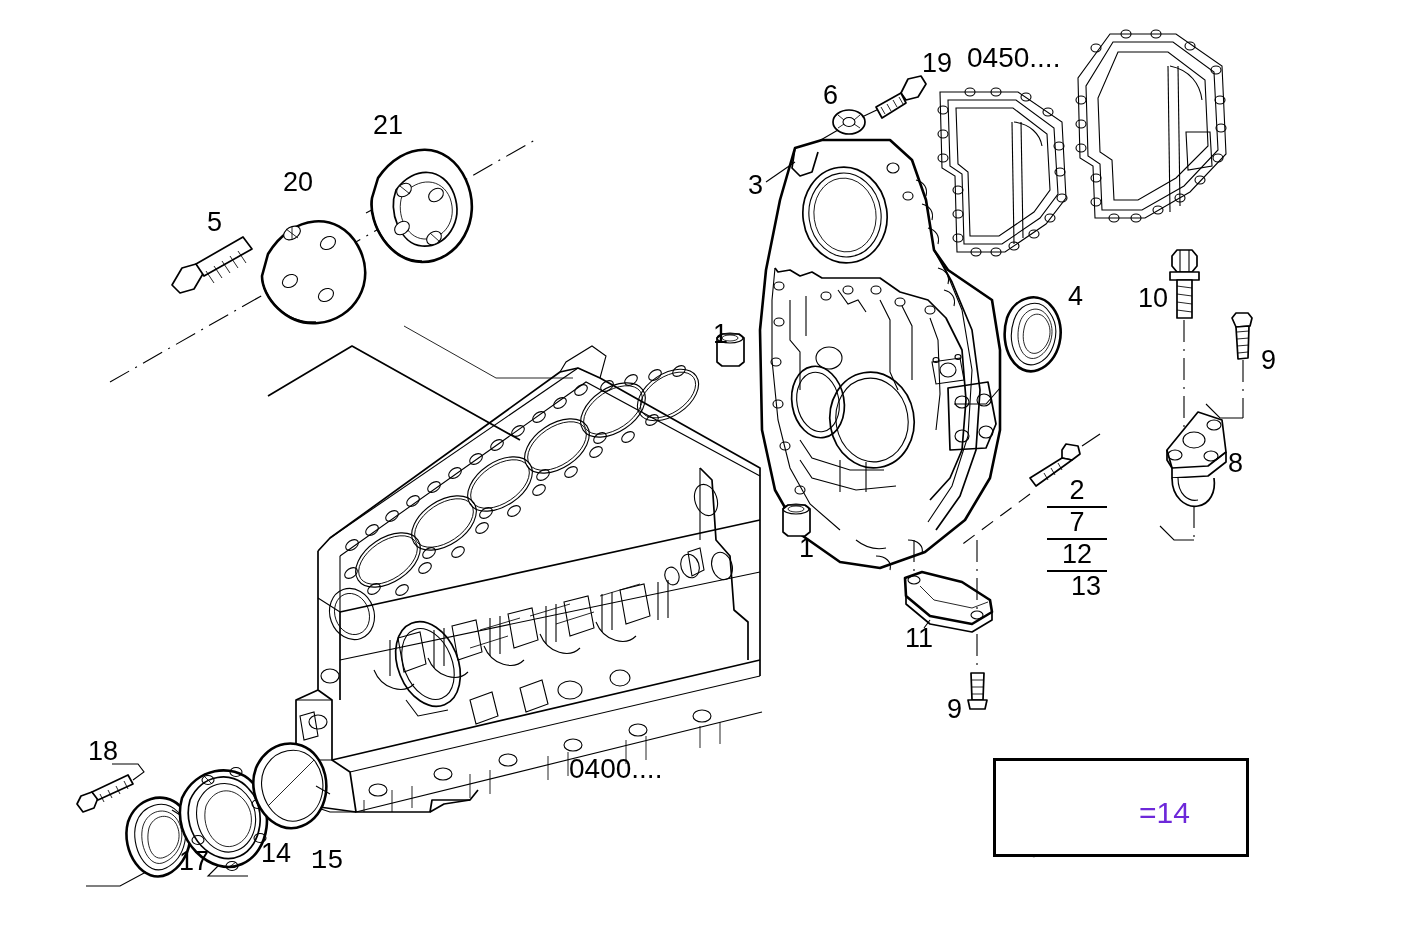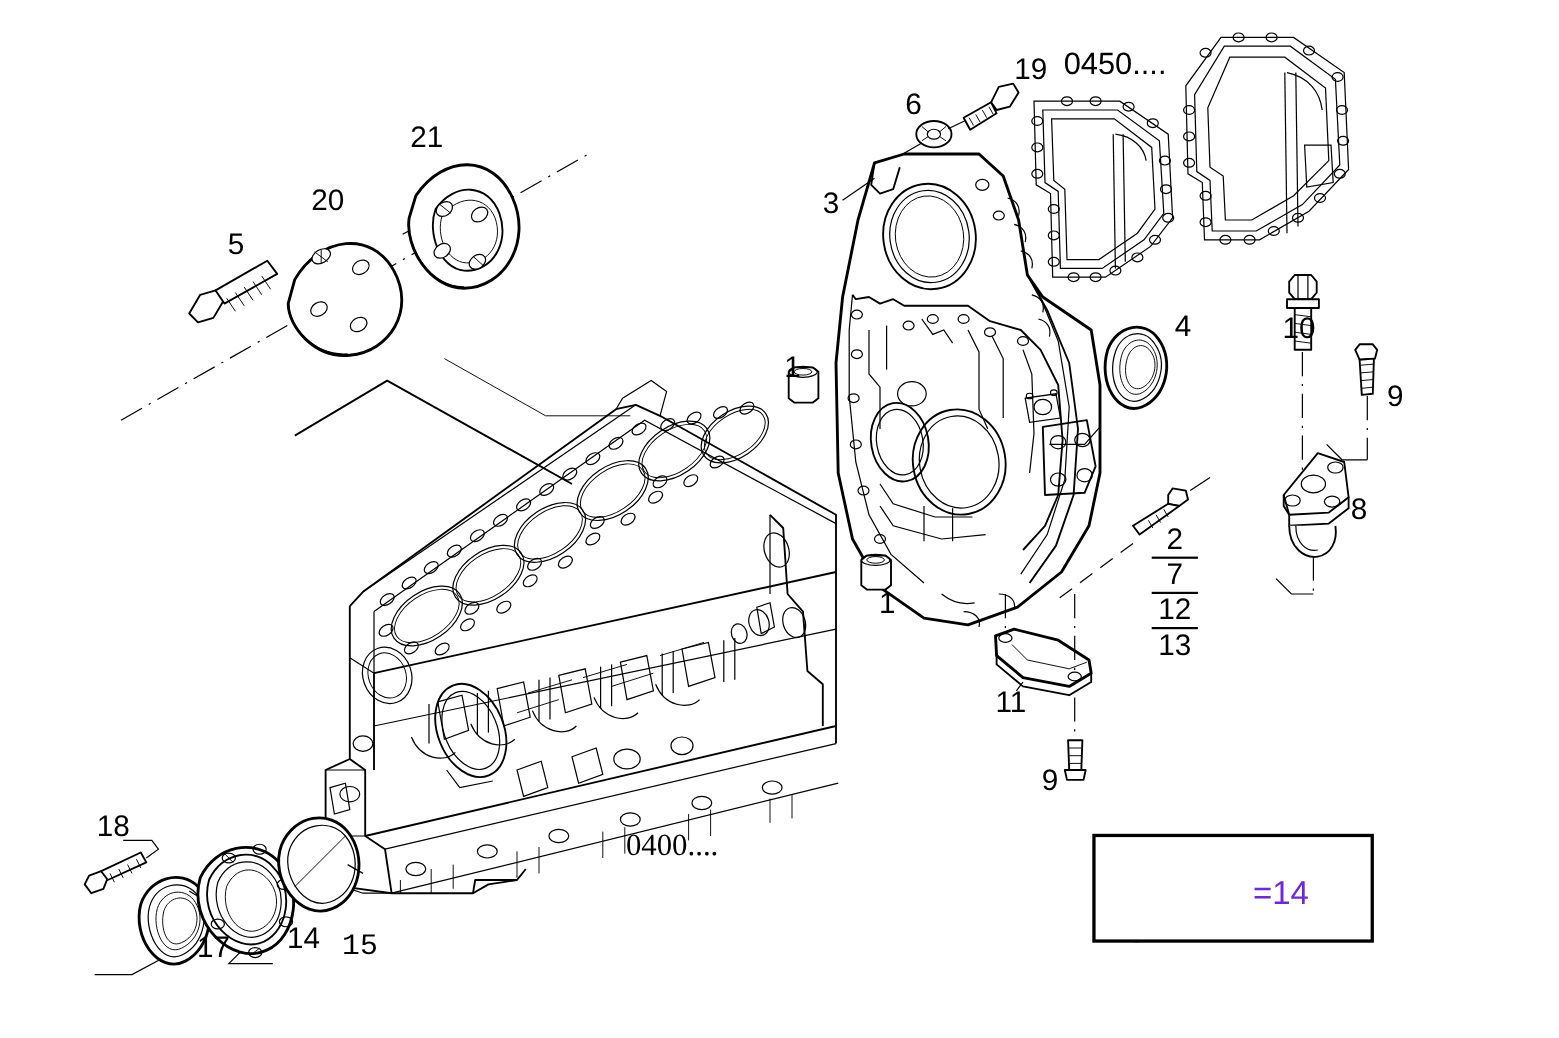--- a/index.html
+++ b/index.html
@@ -45,20 +45,21 @@
     color: #000;
     text-align: center;
   }
   .fraction-stack .frac-num {
     display: block;
     padding: 1px 6px 2px 6px;
     border-bottom: 2px solid #000;
   }
   .fraction-stack .frac-num:last-child {
     border-bottom: none;
+    margin-left: 18px;
   }
   .sealant-box {
     position: absolute;
     border: 3px solid #000;
     background: #fff;
     box-sizing: border-box;
   }
   .sealant-label {
     position: absolute;
     font-family: "Liberation Sans", sans-serif;
@@ -562,30 +563,30 @@
       <path class="ln-thin" d="M1052 834 L1086 802"></path>
 
       <path class="fill-w-thick" d="M1036 828 L1026 838 L1020 846 L1024 854 L1034 856 L1044 848 L1042 840 Z"></path>
       <path class="ln" d="M1030 834 L1036 842 L1034 852"></path>
       <path class="ln" d="M1024 842 L1030 850"></path>
     </g>
 
   </svg>
 
   <div class="callout grp" style="left:967px; top:44px;">0450....</div>
-  <div class="callout grp" style="left:569px; top:755px;font-family:Liberation Serif, serif;">0400....</div>
+  <div class="callout grp" style="left:569px; top:755px;">0400....</div>
 
   <div class="callout" style="left:207px; top:209px;">5</div>
   <div class="callout" style="left:283px; top:169px;">20</div>
   <div class="callout" style="left:373px; top:112px;text-align:right;">21</div>
   <div class="callout" style="left:823px; top:82px;">6</div>
   <div class="callout" style="left:922px; top:50px;">19</div>
   <div class="callout" style="left:748px; top:172px;">3</div>
   <div class="callout" style="left:1068px; top:283px;">4</div>
-  <div class="callout" style="left:1138px; top:285px;margin-left:28px;">10</div>
+  <div class="callout" style="left:1138px; top:285px;">10</div>
   <div class="callout" style="left:1261px; top:347px;">9</div>
   <div class="callout" style="left:1228px; top:450px;">8</div>
   <div class="callout" style="left:713px; top:321px;">1</div>
   <div class="callout" style="left:799px; top:535px;">1</div>
   <div class="callout" style="left:905px; top:625px;">11</div>
   <div class="callout" style="left:947px; top:696px;">9</div>
   <div class="callout" style="left:88px; top:738px;text-align:right;">18</div>
   <div class="callout" style="left:179px; top:848px;">17</div>
   <div class="callout" style="left:261px; top:840px;">14</div>
   <div class="callout" style="left:311px; top:848px;font-family:Liberation Mono, monospace;">15</div>

